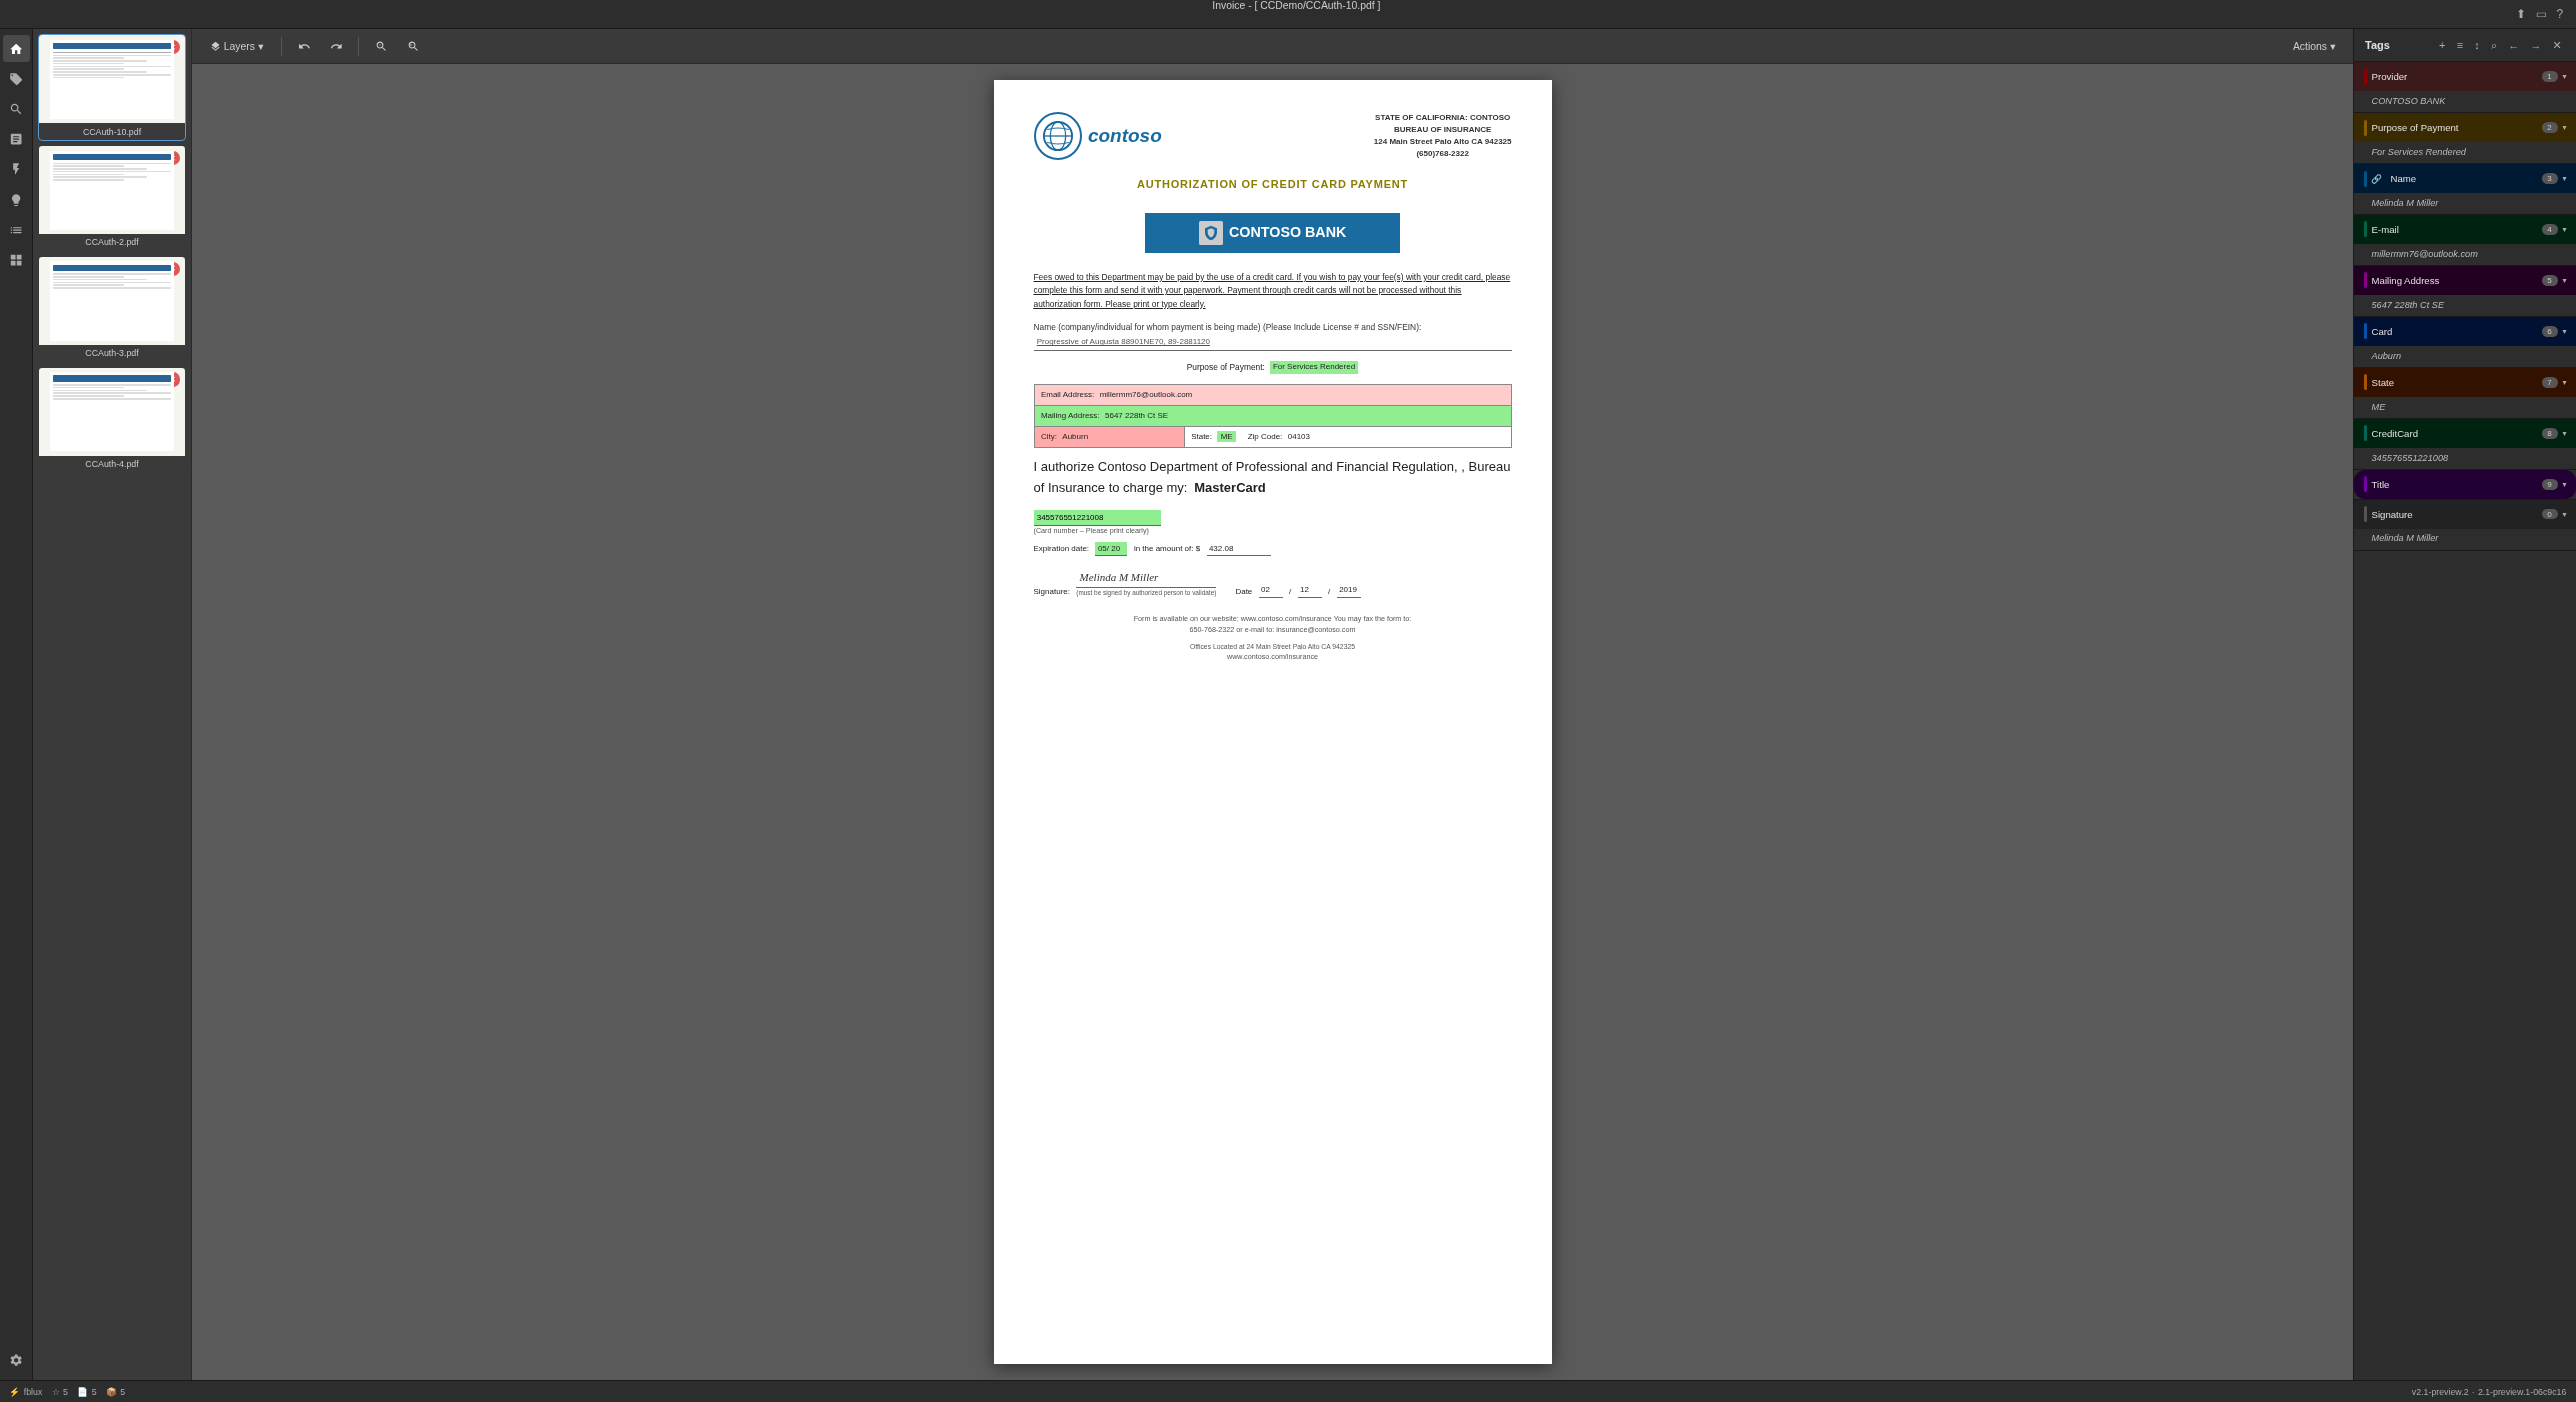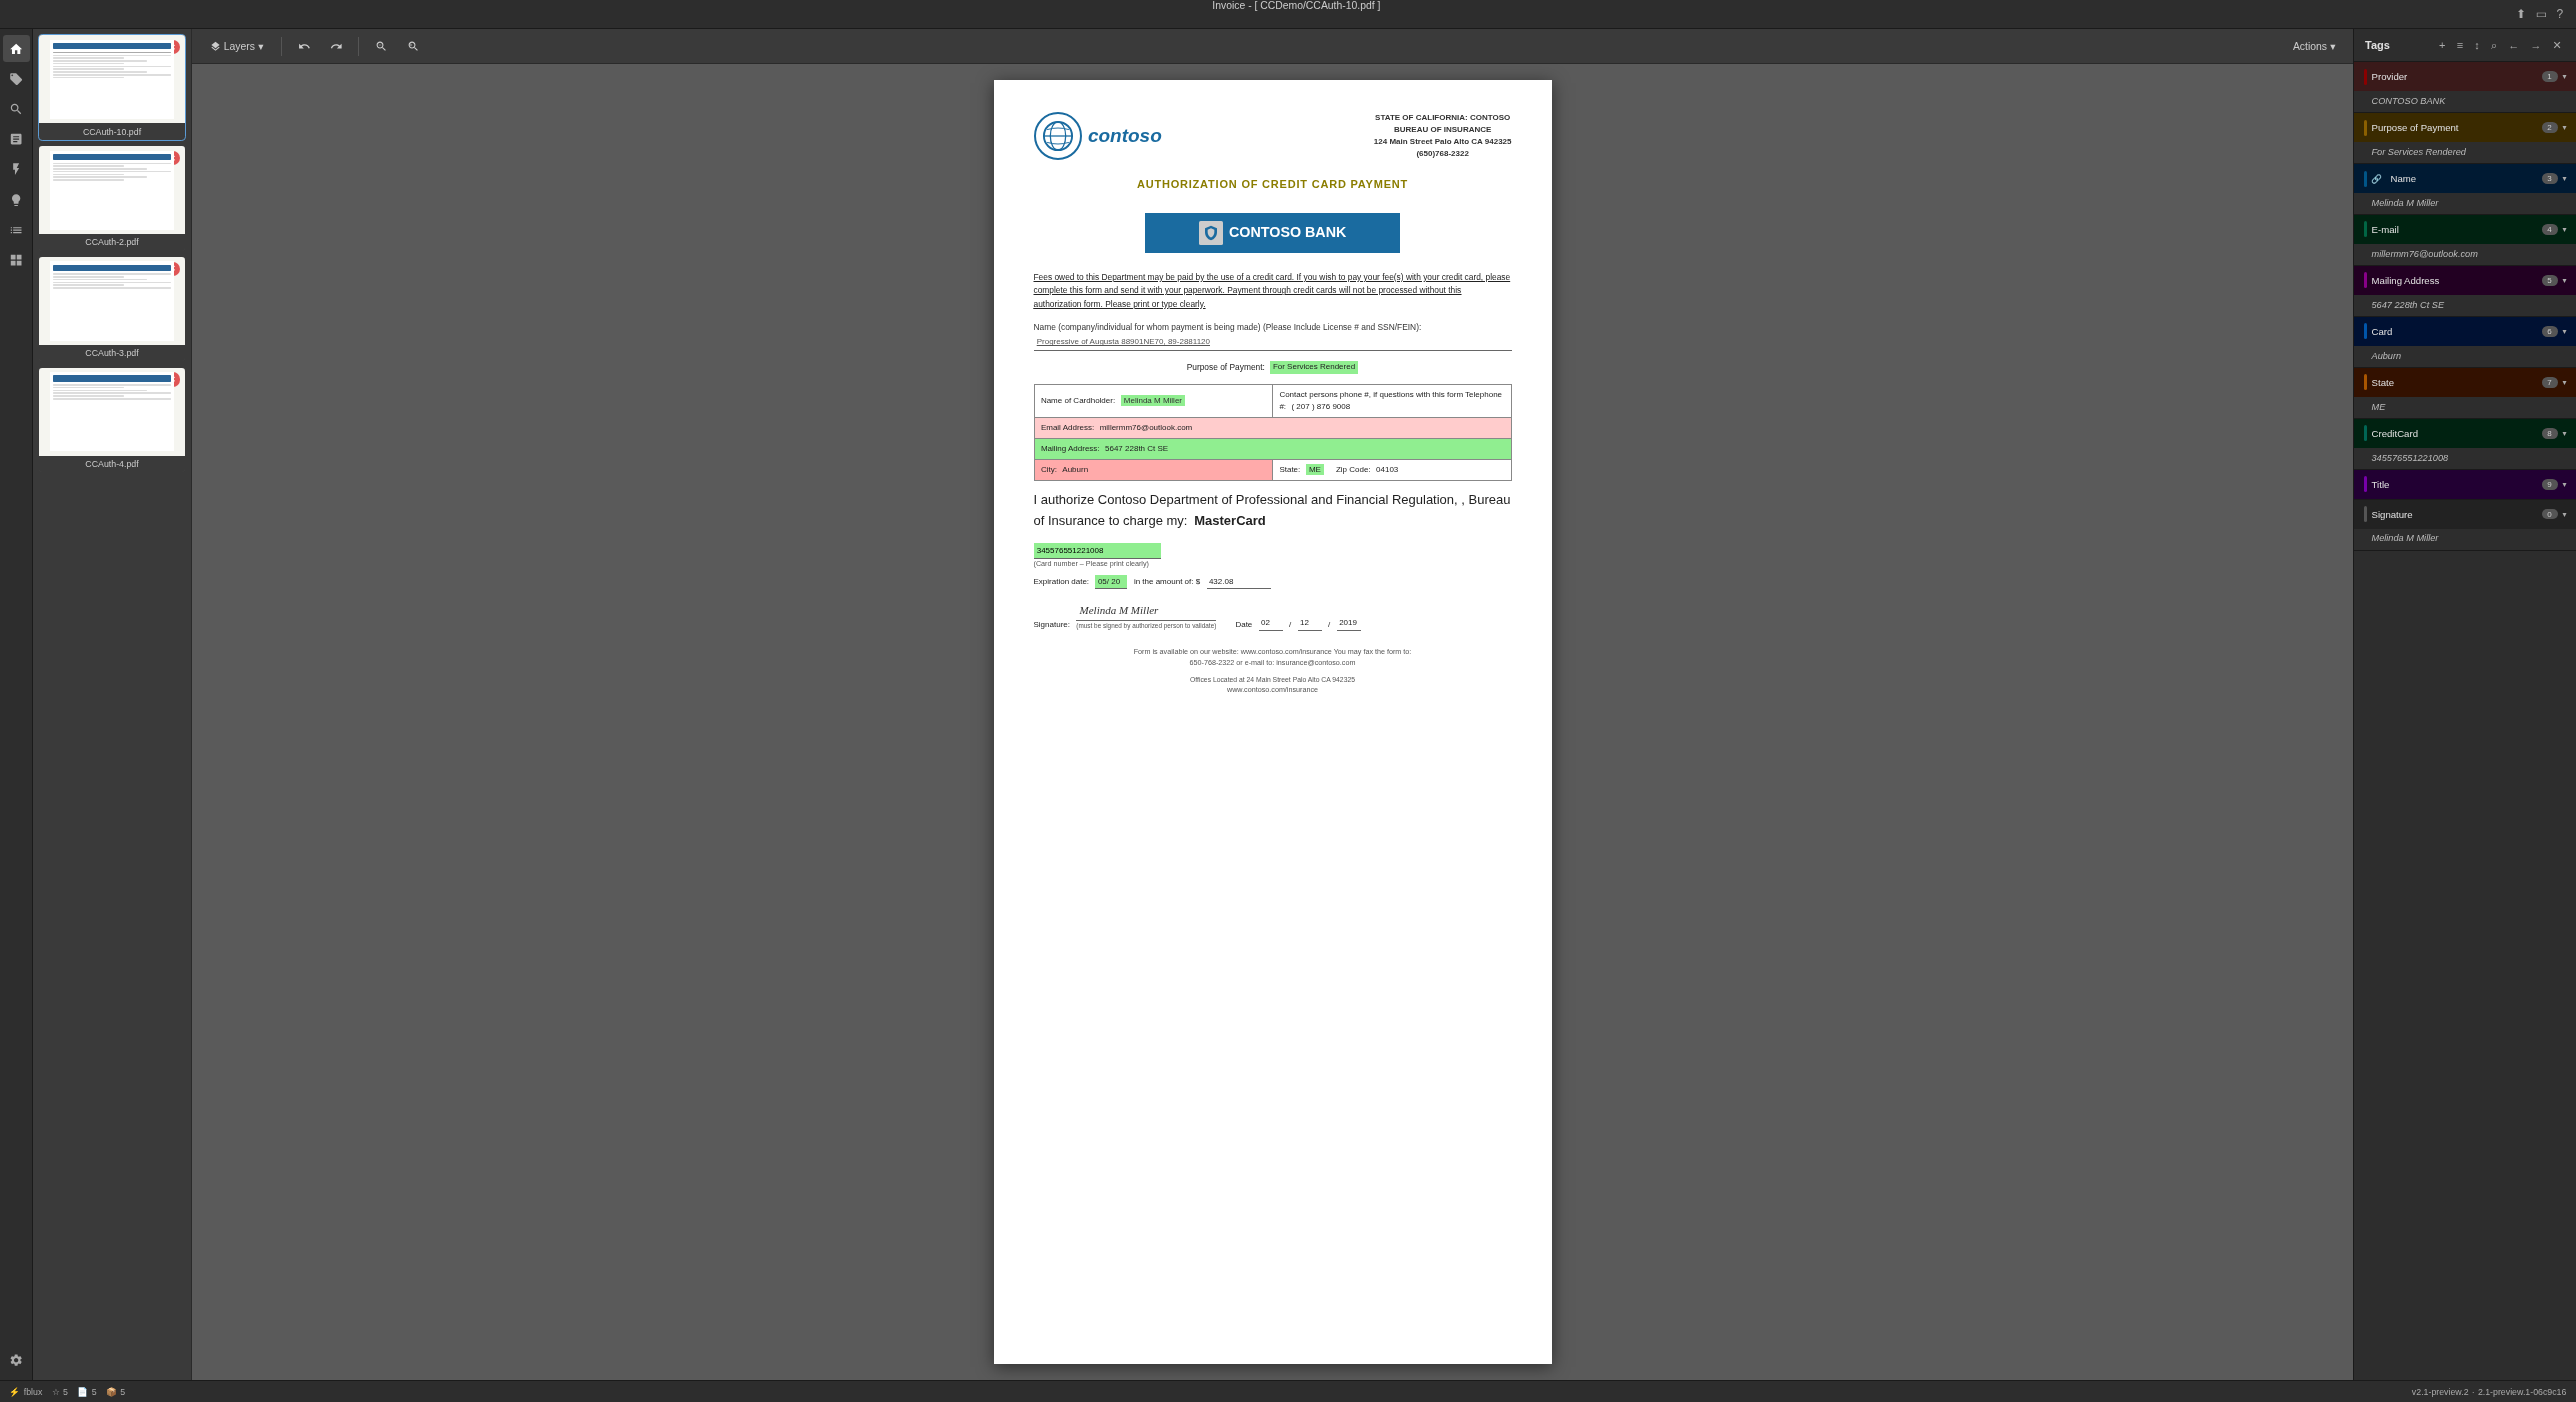--- a/index.html
+++ b/index.html
@@ -487,21 +487,21 @@
     .tag-email .tag-header { background: #002211; }
     .tag-address .tag-color-bar { background: #880088; }
     .tag-address .tag-header { background: #220022; }
     .tag-city .tag-color-bar { background: #0055aa; }
     .tag-city .tag-header { background: #001133; }
     .tag-state .tag-color-bar { background: #aa5500; }
     .tag-state .tag-header { background: #331100; }
     .tag-credit .tag-color-bar { background: #006655; }
     .tag-credit .tag-header { background: #002211; }
     .tag-title-tag .tag-color-bar { background: #7700aa; }
-    .tag-title-tag .tag-header { background: #220033; }
+    .tag-title-tag .tag-header { background: #220033; border-radius: 11px; }
     .tag-sig .tag-color-bar { background: #555; }
     .tag-sig .tag-header { background: #222; }
   </style>
 </head>
 <body>
 
 <div class="title-bar">
   <div style="width:64px"></div>
   <div class="title-bar-center">Invoice - [ CCDemo/CCAuth-10.pdf ]</div>
   <div class="title-bar-right">
@@ -715,30 +715,20 @@
           <div style="border-bottom:0.8px solid #666;padding:1.6px 3.2px;font-size:8px;color:#555;text-decoration:underline;">Progressive of Augusta  88901NE70,  89-2881120</div>
         </div>
 
         <div class="doc-purpose-row">
           <span>Purpose of Payment:</span>
           <span class="highlighted-text">For Services Rendered</span>
         </div>
 
         <table class="form-table">
           <tbody>
-              <tr>
-            <td style="width:50%;">
-              <span>Name of Cardholder:</span>
-              <span class="highlighted-cell" style="background:#90EE90;padding:0.8px 3.2px;margin-left:3.2px;">Melinda M Miller</span>
-            </td>
-            <td>
-              <span>Contact persons phone #, if questions with this form  Telephone #:</span>
-              <span style="margin-left:3.2px;">( 207 )  876  9008</span>
-            </td>
-          </tr>
           <tr>
             <td colspan="2" class="email-cell">
               <span>Email Address:</span>
               <span style="margin-left:3.2px;">millermm76@outlook.com</span>
             </td>
           </tr>
           <tr>
             <td colspan="2" class="addr-cell">
               <span>Mailing Address:</span>
               <span style="margin-left:3.2px;">5647 228th Ct SE</span>

